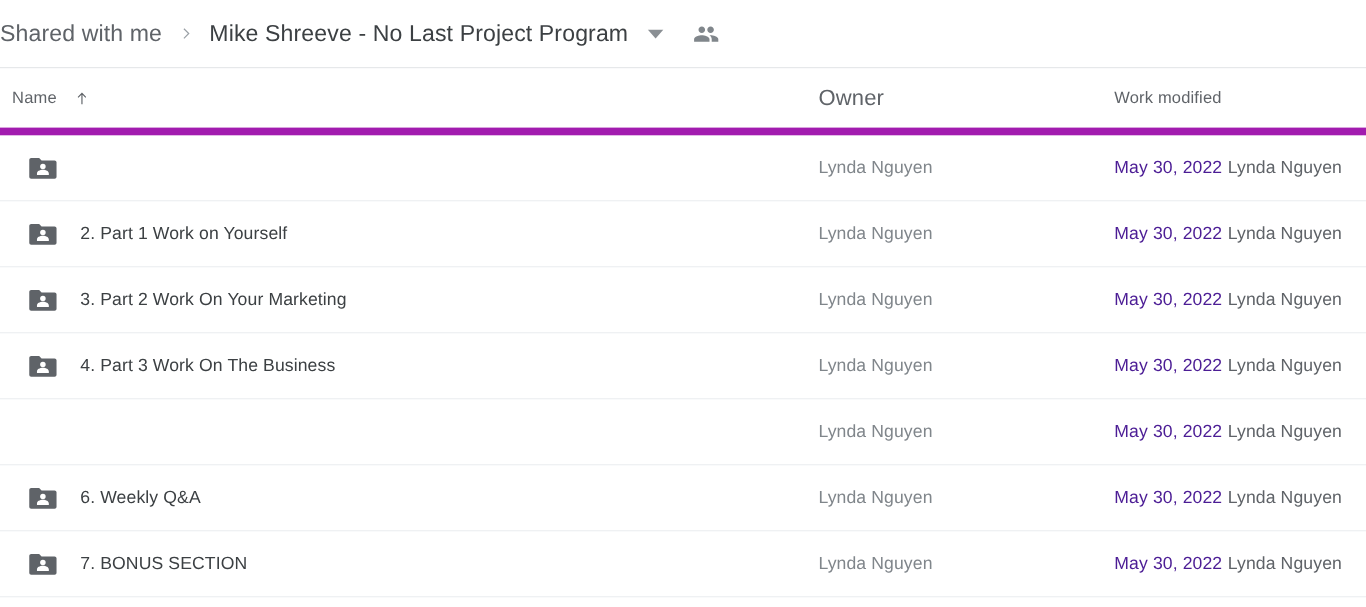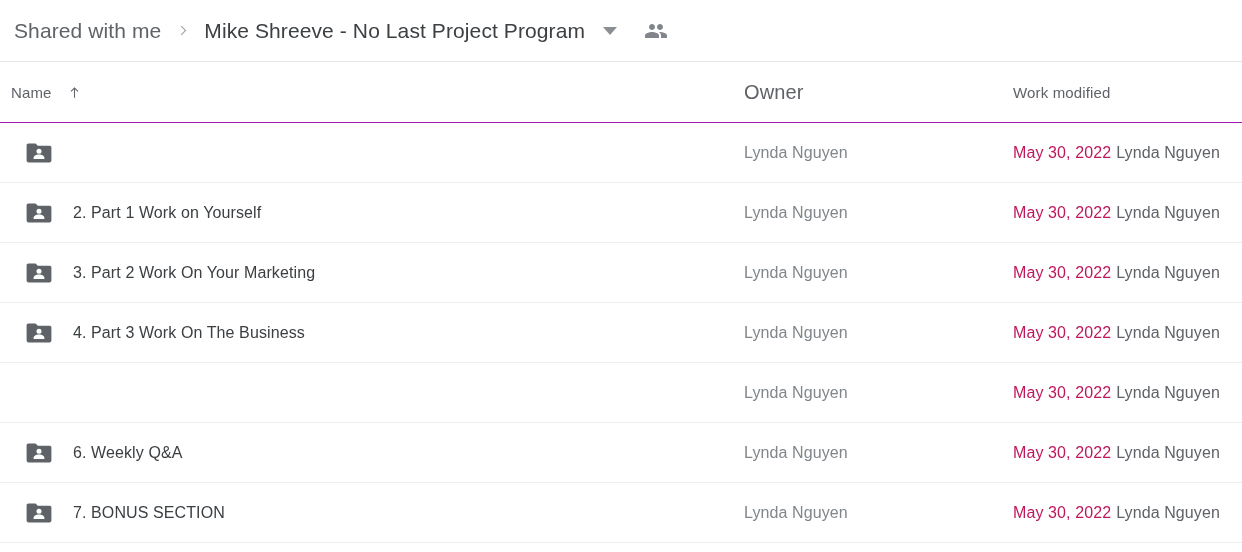--- a/index.html
+++ b/index.html
@@ -14,21 +14,20 @@
     -webkit-font-smoothing: antialiased;
     overflow: hidden;
   }
 
   
   .breadcrumb-bar {
     height: 62px;
     box-sizing: border-box;
     display: flex;
     align-items: center;
-    padding-left: 14px;
     border-bottom: 1px solid #e4e6e8;
   }
   .crumb-parent {
     font-size: 21px;
     color: #5f6368;
     letter-spacing: 0.1px;
     white-space: nowrap;
     cursor: pointer;
   }
   .crumb-sep {
@@ -69,21 +68,21 @@
     height: 26px;
     cursor: pointer;
   }
 
   
   .col-header {
     height: 61px;
     box-sizing: border-box;
     display: flex;
     align-items: center;
-    border-bottom: 1px solid #a21caf;
+    border-bottom: 7px solid #a21caf;
     position: relative;
     padding-left: 41px;
   }
   .ch-name {
     position: absolute;
     left: 11px;
     display: flex;
     align-items: center;
     cursor: pointer;
   }
@@ -161,21 +160,21 @@
     letter-spacing: 0.1px;
     white-space: nowrap;
   }
   .cell-modified {
     position: absolute;
     left: 1013px;
     font-size: 16px;
     letter-spacing: 0.1px;
     white-space: nowrap;
   }
-  .cell-modified .mdate { color: #be185d; }
+  .cell-modified .mdate { color: #4c1d95; }
   .cell-modified .mby { color: #5f6368; margin-left: 5px; }
 </style>
 </head>
 <body>
 
 <div class="breadcrumb-bar">
   <span class="crumb-parent">Shared with me</span>
   <span class="crumb-sep">
     <svg width="17" height="17" viewBox="0 0 24 24" aria-hidden="true">
       <path d="M9.3 5.3 8.2 6.4l5.6 5.6-5.6 5.6 1.1 1.1 6.7-6.7z" fill="#9aa0a6"></path>

